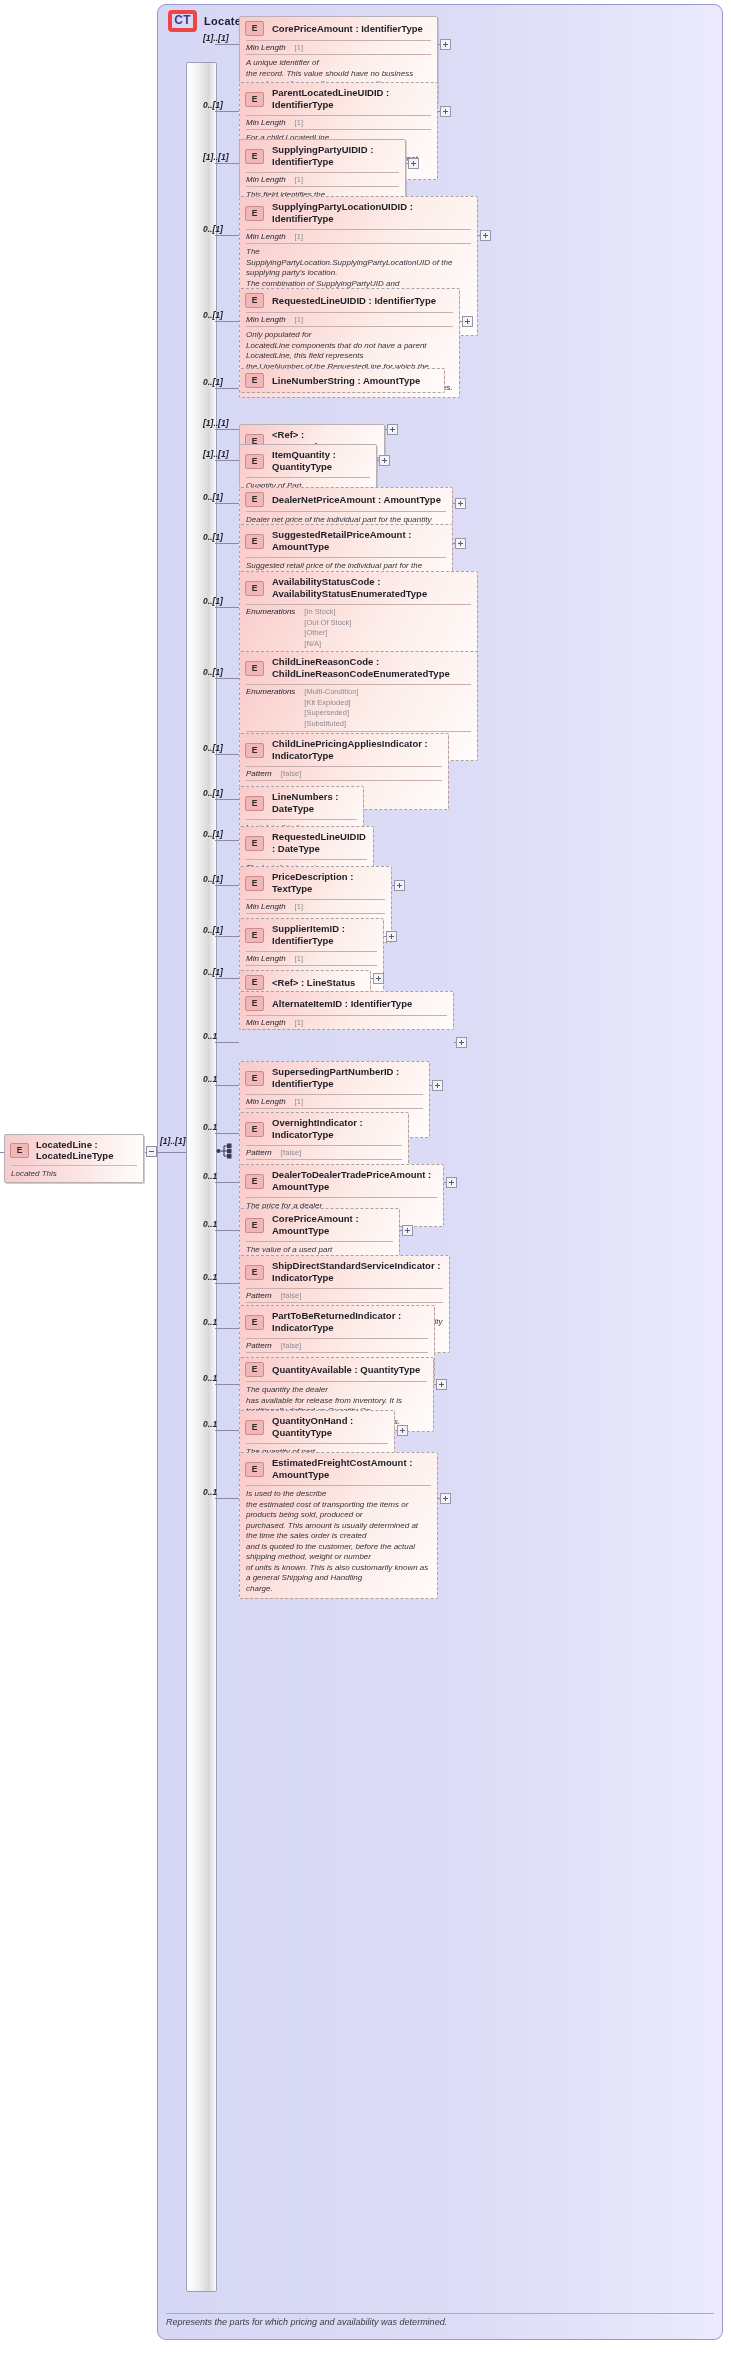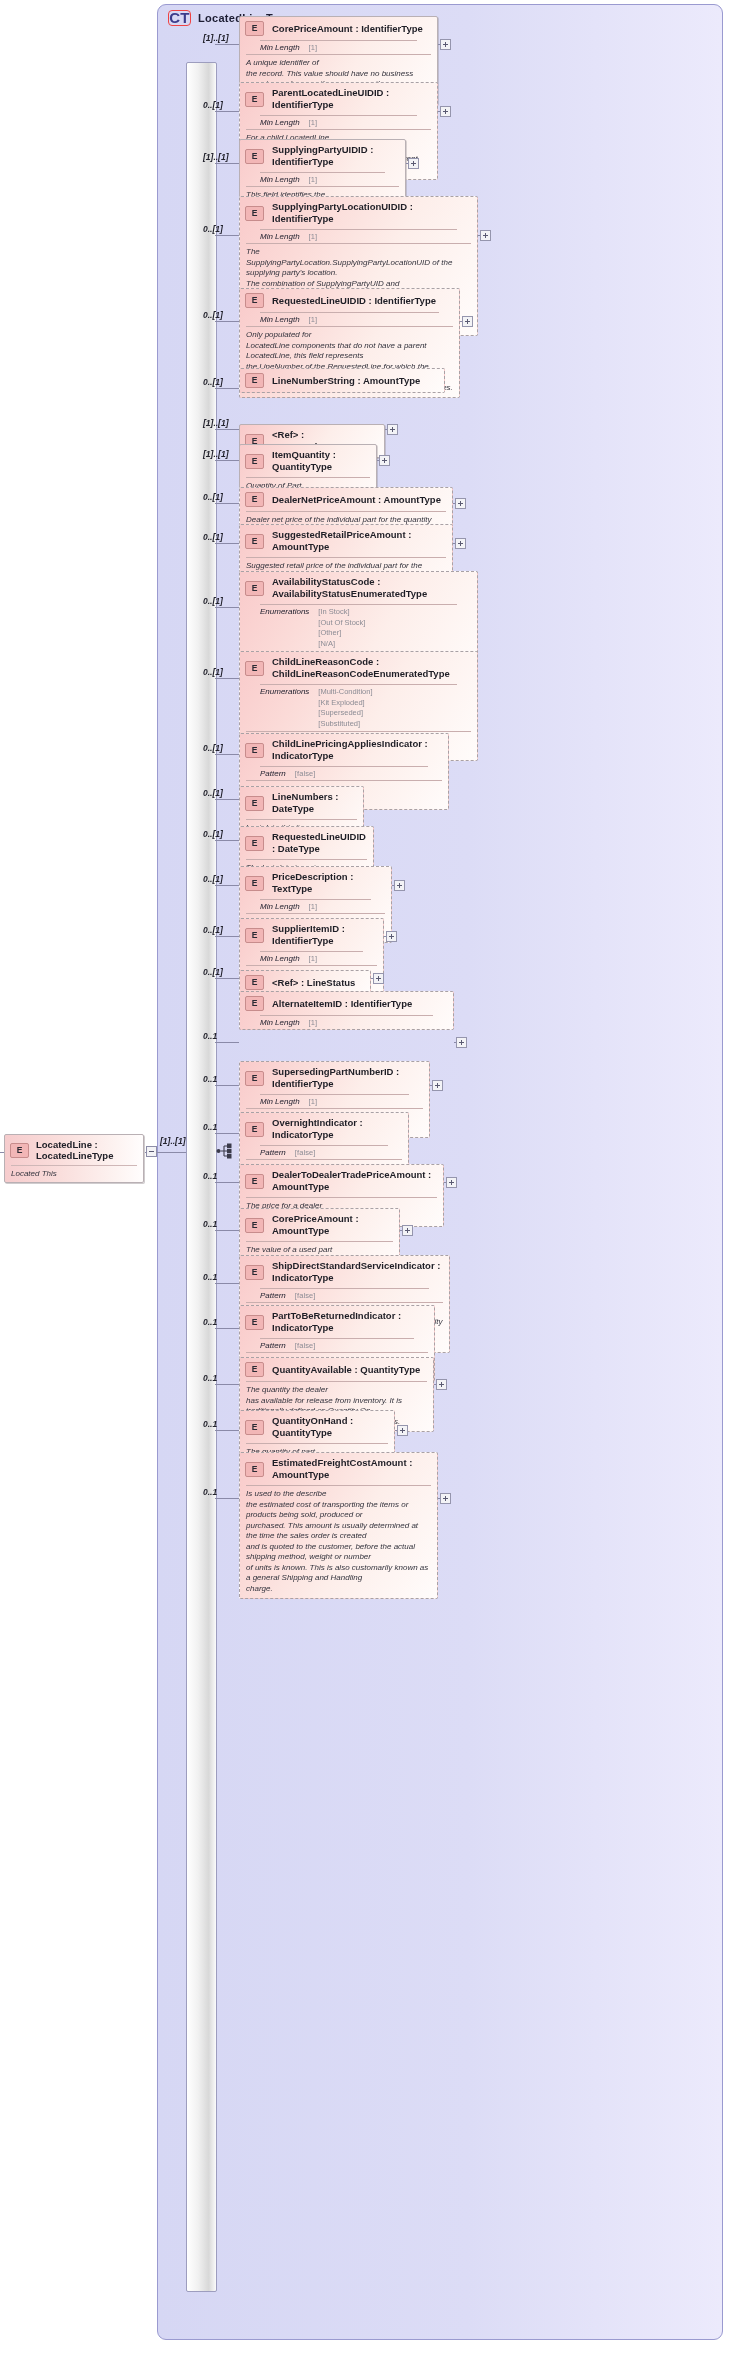--- a/index.html
+++ b/index.html
@@ -20,22 +20,22 @@
     background-image:linear-gradient(to right,#d6d7f4 0%, #dcdcf6 55%, #eceafc 100%);
   }
   .ct-header{
     position:absolute; left:168px; top:10px;
     display:flex; align-items:center; gap:7px;
     font-size:11px; font-weight:bold; color:#1d1d33;
     letter-spacing:.3px;
   }
   .ct-badge{
     display:inline-block; width:21px; height:14px; line-height:13px;
-    text-align:center; font-size:15px; font-weight:bold; color:#3b3b8a;
-    background:#d8d8f4; border:1px solid #ef4444; border-radius:4px;
+    text-align:center; font-size:12px; font-weight:bold; color:#3b3b8a;
+    background:#d8d8f4; border:4px solid #ef4444; border-radius:4px;
   }
   .ct-footer{
     position:absolute; left:166px; top:2313px; width:548px;
     border-top:1px solid #a9a9d8; padding-top:3px;
     font-size:9px; font-style:italic; color:#3a3a46;
   }
 
   
   .seq-bar{
     position:absolute; left:186px; top:62px; width:29px; height:2228px;
@@ -106,21 +106,21 @@
   }
   .el .hdr{
     display:flex; align-items:center; gap:8px;
     padding:4px 7px 4px 5px;
     font-size:9.5px; font-weight:bold; color:#1e1e26;
     line-height:12px;
   }
   .el .hdr .nm{ white-space:normal; }
   .el .facet{
     border-top:1px solid #c9aeae;
-    margin:0 20px; padding:2px 0 2px 0;
+    margin:0 6px; padding:2px 0 2px 0;
     font-size:8px; color:#2b2b35;
     display:flex; gap:9px; align-items:flex-start;
   }
   .el .facet .fname{ font-style:italic; font-weight:normal; color:#222230; }
   .el .facet .fval{ color:#8c8c95; font-size:7.5px; letter-spacing:.1px;}
   .el .facet .fvals{ color:#8c8c95; font-size:7.5px; line-height:10.5px;}
   .el .doc{
     border-top:1px solid #c9aeae;
     margin:0 6px; padding:3px 0 4px 0;
     font-size:8px; font-style:italic; color:#32323c; line-height:10.5px;
@@ -566,13 +566,14 @@
 and is quoted to the customer, before the actual shipping method, weight or number
 of units is known. This is also customarily known as a general Shipping and Handling
 charge.</div>
       </div>
       <div class="hline" style="left: 215px; top: 1498px; width: 24px;"></div>
       <div class="card" style="left: 203px; top: 1487px;">0..1</div>
       <div class="plus" style="left: 440px; top: 1493px;"></div>
       <div class="hline" style="left: 438px; top: 1498px; width: 2px;"></div>
     </div>
 
+  <div class="ct-footer">Represents the parts for which pricing and availability was determined.</div>
 </div>
 
 </body></html>

